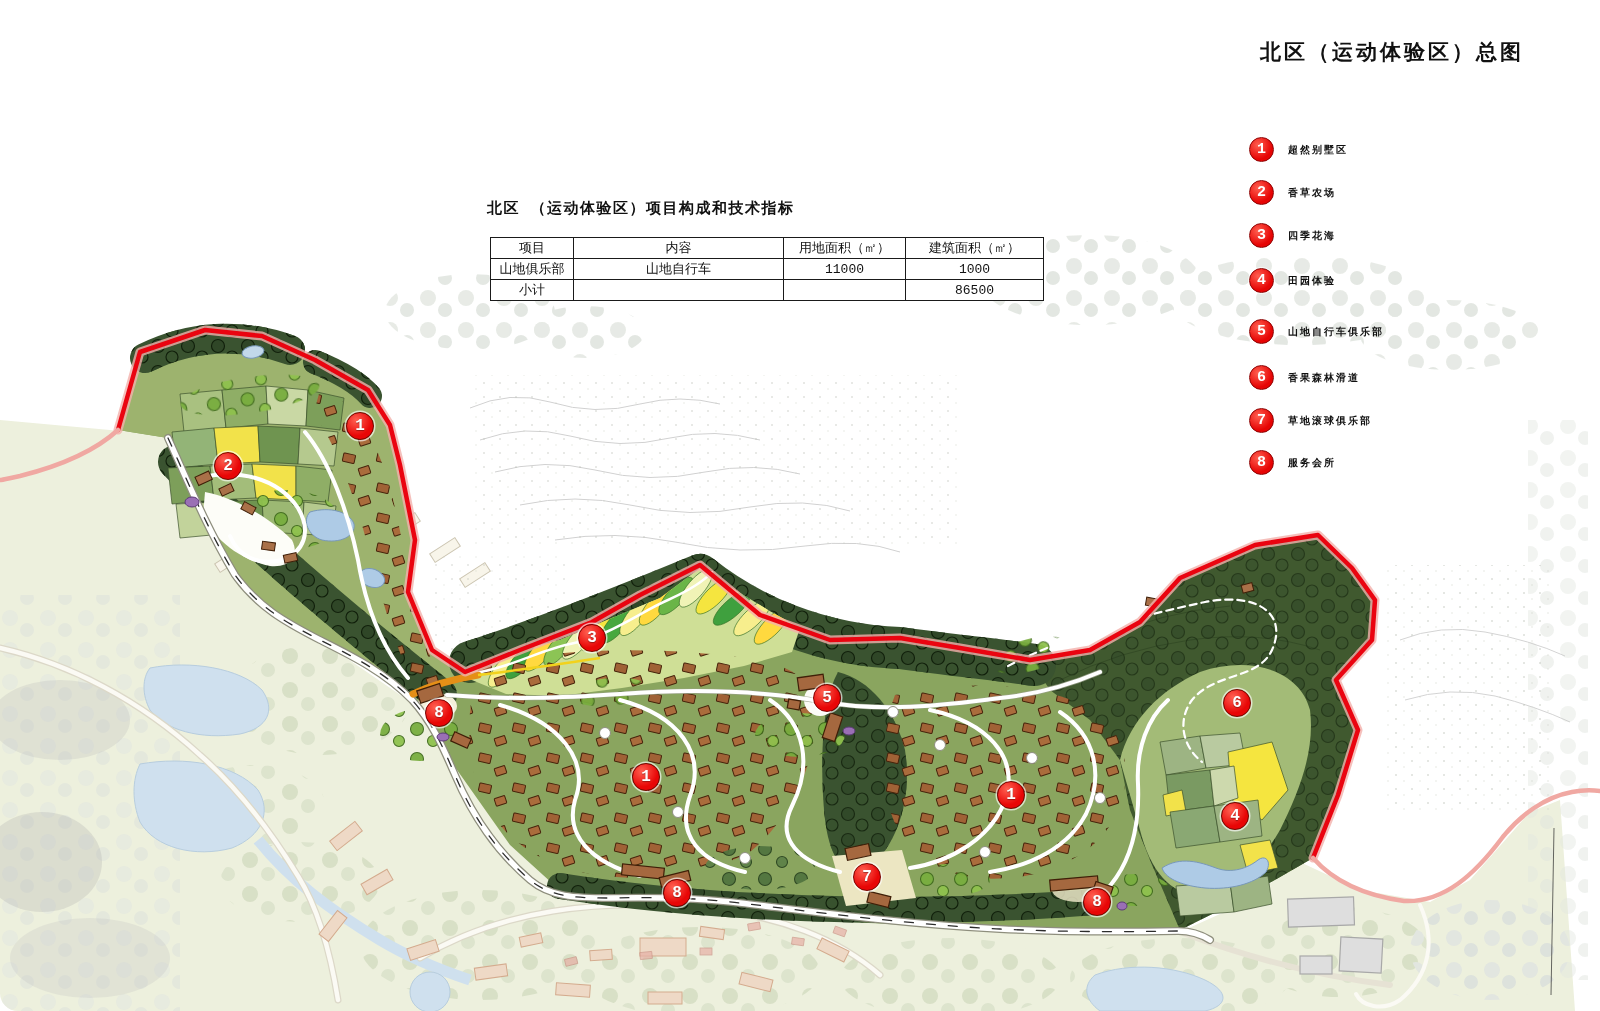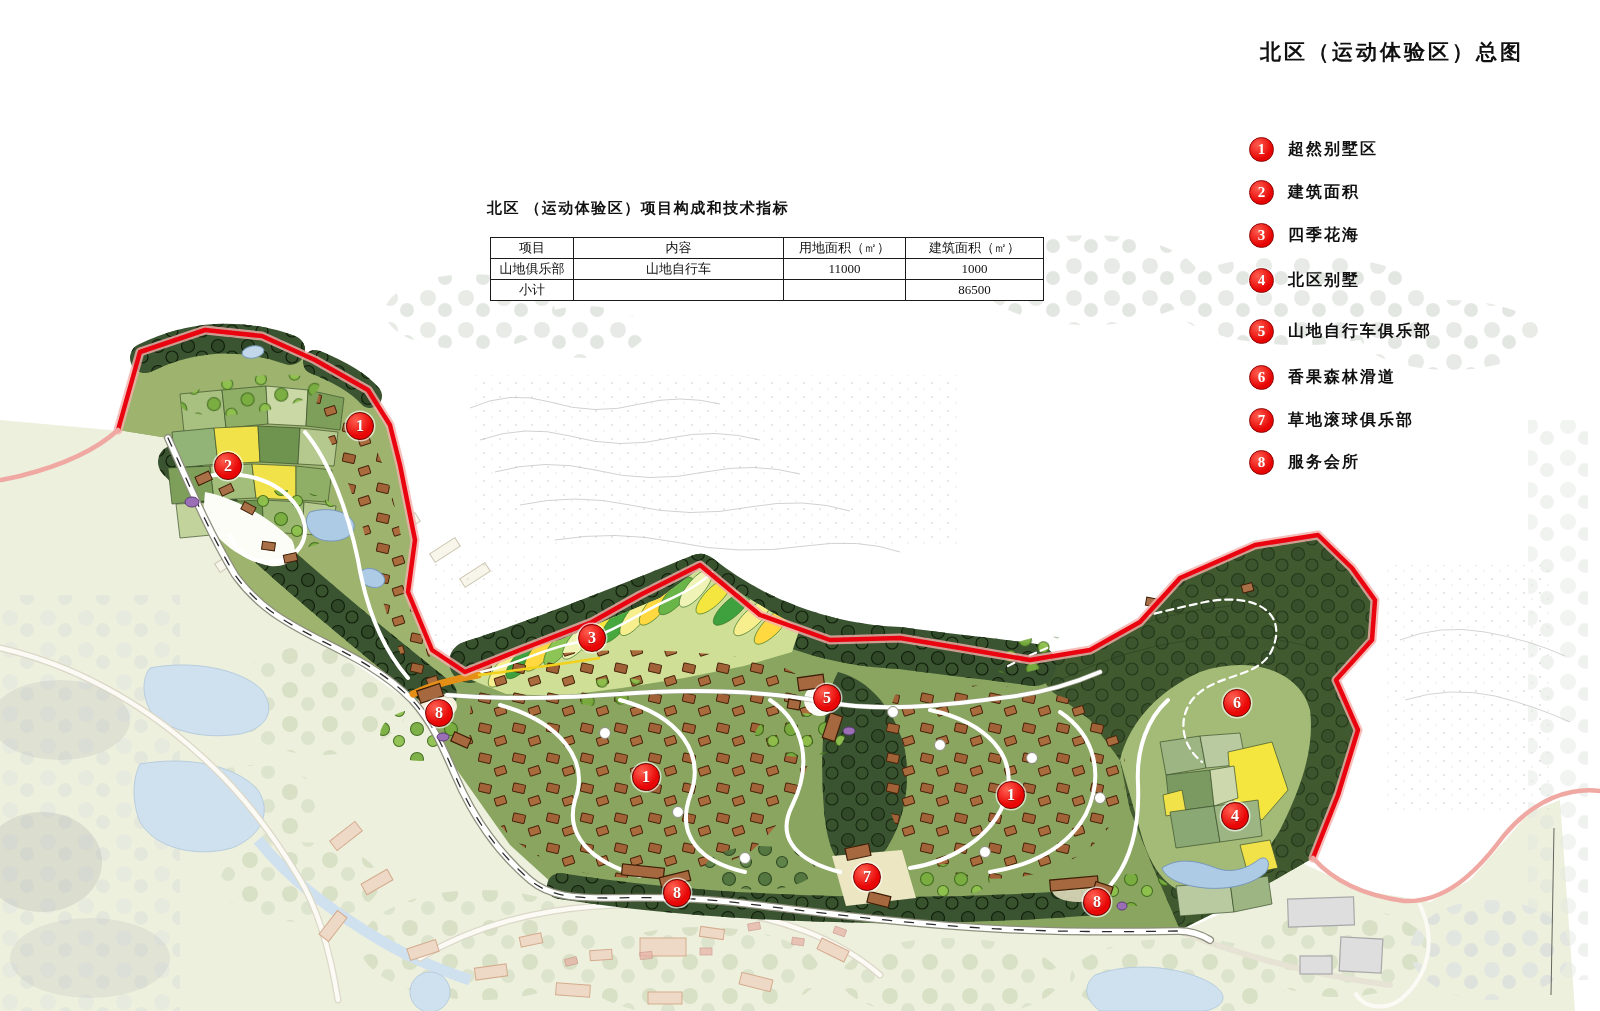--- a/index.html
+++ b/index.html
@@ -1,28 +1,28 @@
 <!DOCTYPE html>
 <html><head>
 <meta charset="utf-8">
 <style>
   html,body{margin:0;padding:0;background:#fff;}
   .page{position:relative;width:1600px;height:1011px;background:#ffffff;overflow:hidden;
-        font-family:Liberation Serif, serif;}
+        font-family:Liberation Mono, monospace;border-radius:18px;}
   svg.mapart{position:absolute;left:0;top:0;width:1600px;height:1011px;}
   .page-title{position:absolute;left:1260px;top:38px;font-size:21px;font-weight:bold;
       letter-spacing:3px;color:#111;white-space:nowrap;}
   
   .legend{position:absolute;left:1249px;top:0;width:330px;height:480px;}
   .legend-item{position:absolute;left:0;display:flex;align-items:center;white-space:nowrap;}
   .badge{display:inline-flex;align-items:center;justify-content:center;width:23px;height:23px;
       border-radius:50%;background:radial-gradient(circle at 35% 30%,#ff5f50,#e60404 65%);
       border:1.5px solid #8d0202;color:#fff;font-size:15px;font-weight:bold;
       box-shadow:0 0 0 1px rgba(255,255,255,.7);}
-  .lbl{margin-left:14px;font-size:16px;font-weight:bold;color:#101010;letter-spacing:2px;}
+  .lbl{margin-left:14px;font-size:10px;font-weight:bold;color:#101010;letter-spacing:2px;}
   
   .tbl-caption{position:absolute;left:487px;top:199px;font-size:15px;font-weight:bold;
       letter-spacing:1.5px;color:#111;}
   table.ind{position:absolute;left:490px;top:237px;border-collapse:collapse;background:#fff;}
   table.ind th,table.ind td{border:1px solid #1a1a1a;font-size:13px;font-weight:normal;
       text-align:center;height:20px;padding:0 4px;color:#111;}
   
   .marker{position:absolute;width:26px;height:26px;margin:0;border-radius:50%;
       background:radial-gradient(circle at 35% 28%,#ff6152,#e80606 62%);
       border:1.5px solid #7d0000;color:#fff;font-weight:bold;font-size:16px;
@@ -371,29 +371,29 @@
 
 <div class="page-title">北区（运动体验区）总图</div>
 
 <div class="legend" id="legend" style="top: 12px;">
       <div class="legend-item" style="top: 125px;">
         <span class="badge">1</span>
         <span class="lbl">超然别墅区</span>
       </div>
       <div class="legend-item" style="top: 168px;">
         <span class="badge">2</span>
-        <span class="lbl">建筑面积</span>
+        <span class="lbl">香草农场</span>
       </div>
       <div class="legend-item" style="top: 211px;">
         <span class="badge">3</span>
         <span class="lbl">四季花海</span>
       </div>
       <div class="legend-item" style="top: 256px;">
         <span class="badge">4</span>
-        <span class="lbl">北区别墅</span>
+        <span class="lbl">田园体验</span>
       </div>
       <div class="legend-item" style="top: 307px;">
         <span class="badge">5</span>
         <span class="lbl">山地自行车俱乐部</span>
       </div>
       <div class="legend-item" style="top: 353px;">
         <span class="badge">6</span>
         <span class="lbl">香果森林滑道</span>
       </div>
       <div class="legend-item" style="top: 396px;">

